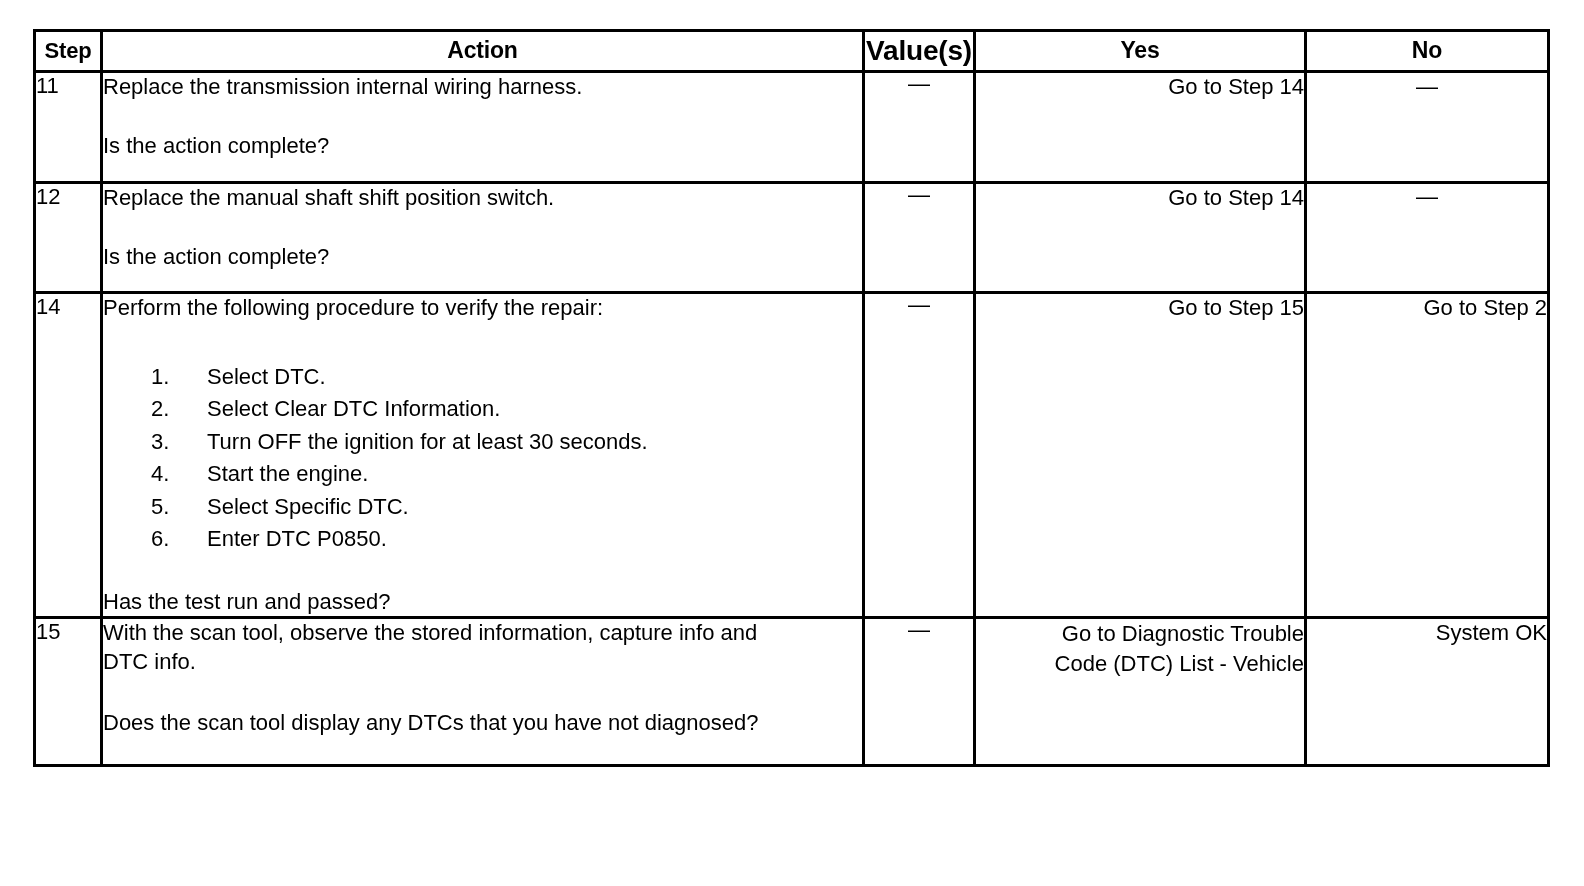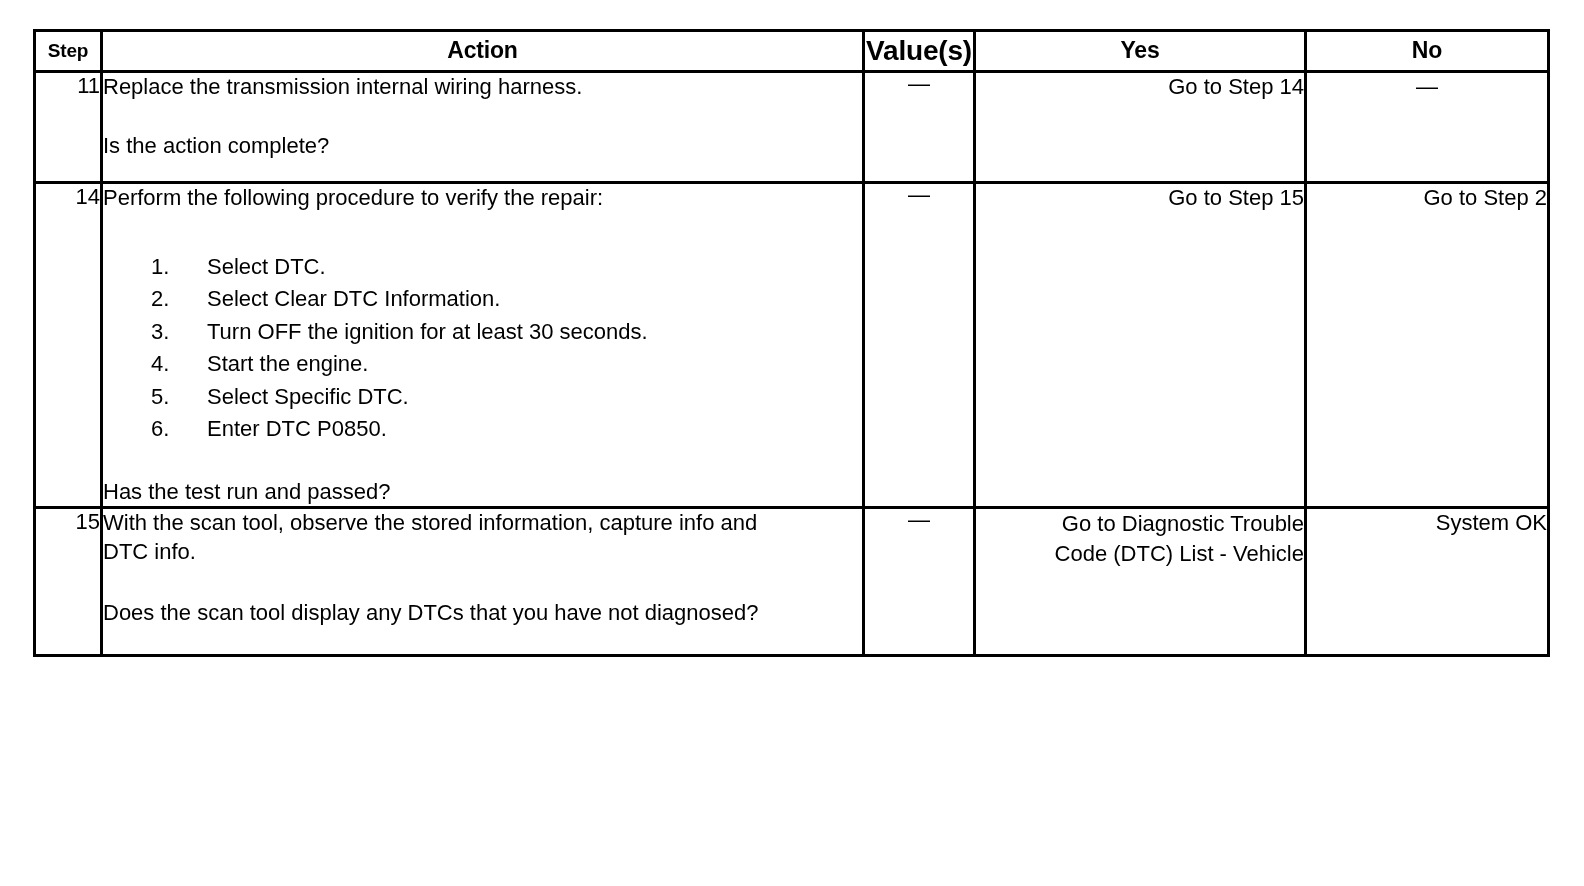--- a/index.html
+++ b/index.html
@@ -50,26 +50,26 @@
   
   tr.hdr th {
     height: 38px;
     text-align: center;
     vertical-align: middle;
     font-size: 23px;
     font-weight: bold;
     line-height: 1.1;
     letter-spacing: -0.2px;
   }
-  tr.hdr th.th-step { font-size: 19px; text-align: center; }
+  tr.hdr th.th-step { font-size: 22px; text-align: center; }
   tr.hdr th.th-value { font-size: 28px; }
 
   
   td.step {
-    text-align: right;
+    text-align: left;
     vertical-align: middle;
     font-size: 22px;
     font-weight: normal;
   }
 
   
   td.action {
     padding: 3px 0 4px 6px;
     font-size: 22px;
     line-height: 1.30;
@@ -197,20 +197,37 @@
           <span class="dash dash-mid">—</span>
         </td>
         <td class="yes">
           <span class="yes-line">Go to Step 14</span>
         </td>
         <td class="no-centered">
           <span class="dash no-mid">—</span>
         </td>
       </tr>
 
+      <tr class="r12">
+        <td class="step">12</td>
+        <td class="action">
+          <span class="act-lead">Replace the manual shaft shift position switch.</span>
+          <span class="spacer-sm"></span>
+          <span class="act-tail">Is the action complete?</span>
+        </td>
+        <td class="value">
+          <span class="dash dash-mid">—</span>
+        </td>
+        <td class="yes">
+          <span class="yes-line">Go to Step 14</span>
+        </td>
+        <td class="no-lower">
+          <span class="dash">—</span>
+        </td>
+      </tr>
 
 
       <tr class="r14">
         <td class="step">14</td>
         <td class="action">
           <span class="act-lead">Perform the following procedure to verify the repair:</span>
           <span class="spacer-lg"></span>
           <ol class="substeps">
             <li><span class="num">1.</span><span>Select DTC.</span></li>
             <li><span class="num">2.</span><span>Select Clear DTC Information.</span></li>

